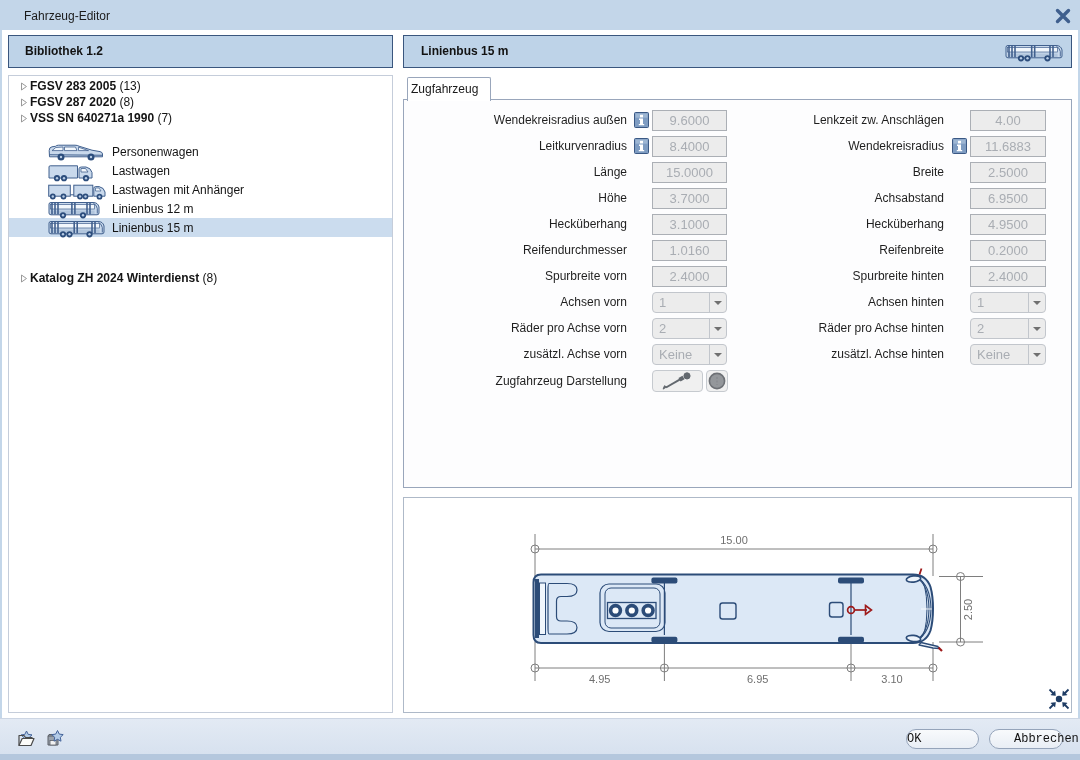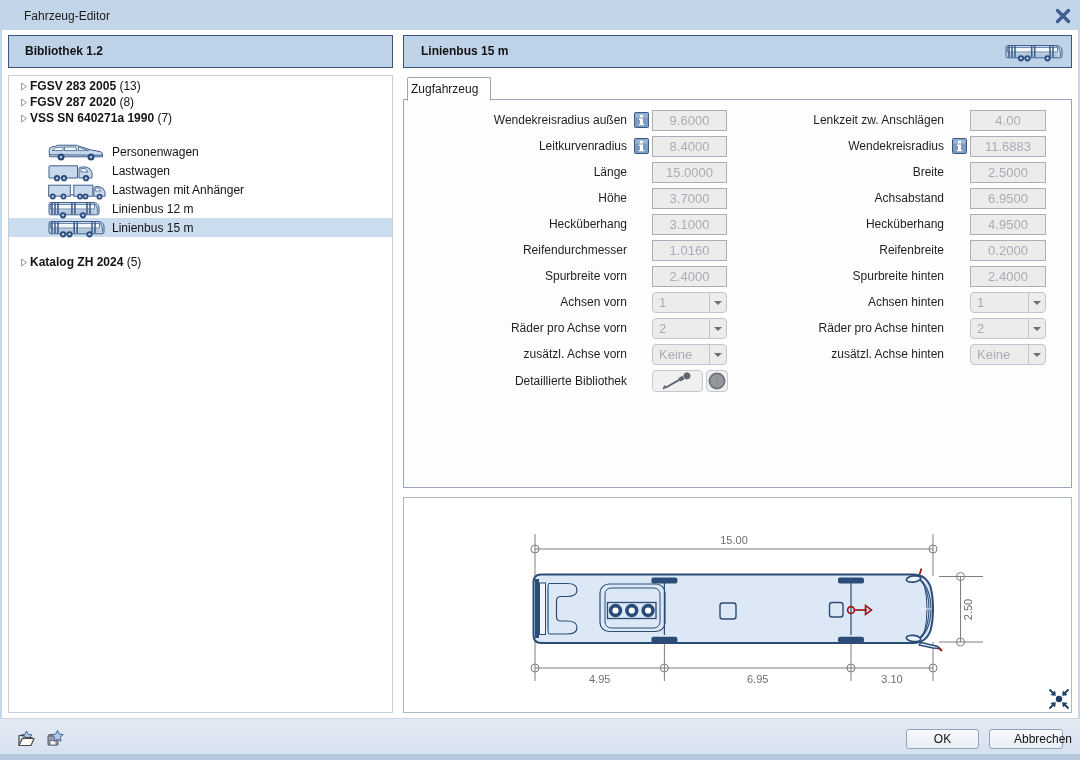--- a/index.html
+++ b/index.html
@@ -13,22 +13,22 @@
 .cmb{position:absolute;width:75px;height:21px;box-sizing:border-box;background:#ececec;
  border:1px solid #c2c6cc;border-radius:4px;color:#a9adb3;font-size:13px;line-height:19px;}
 .cmb .v{position:absolute;left:6px;top:0;}
 .cmb .sep{position:absolute;right:16px;top:0;bottom:0;width:1px;background:#c2c6cc;}
 .cmb .ar{position:absolute;right:4px;top:8px;width:0;height:0;border-left:4px solid transparent;
  border-right:4px solid transparent;border-top:4px solid #707070;}
 .trow{position:absolute;left:0;width:383px;font-size:12px;color:#141414;white-space:nowrap;}
 .tl{height:16px;line-height:16px;font-weight:bold;}
 .tc{height:19px;line-height:19px;}
 .cnt{font-weight:normal;}
-.btn{position:absolute;height:20px;box-sizing:border-box;border:1px solid #95a4ba;border-radius:3px;
- background:linear-gradient(#f8fafc,#e9eef5);font-size:12px;color:#111;text-align:center;line-height:18px;}
+.btn{position:absolute;height:20px;box-sizing:border-box;border:1px solid #95a4ba;border-radius:10px;
+ background:linear-gradient(#f8fafc,#e9eef5);font-size:12px;color:#111;line-height:18px;font-family:Liberation Mono, monospace;}
 </style></head><body>
 <div id="client"></div>
 <div class="abs" style="left:24px;top:9px;font-size:12px;color:#1b1b1b;">Fahrzeug-Editor</div>
 <svg class="abs" style="left:1055px;top:8px" width="16" height="16" viewBox="0 0 16 16">
  <path d="M2.5 2.5 L13.5 13.5 M13.5 2.5 L2.5 13.5" stroke="#3f5f8e" stroke-width="3.4" stroke-linecap="round"></path>
 </svg>
 <div class="phead" style="left:8px;top:35px;width:385px;"><span style="margin-left:16px">Bibliothek 1.2</span></div>
 <div class="abs" style="left:8px;top:75px;width:385px;height:638px;background:#fff;border:1px solid #c5cdda;box-sizing:border-box;padding-left:44px;">
 <div class="trow tl" style="top:1.5px"><svg style="position:absolute;left:11px;top:4px" width="8" height="9" viewBox="0 0 8 9">
         <path d="M1.5 1 L6.5 4.5 L1.5 8 Z" fill="#fdfdfd" stroke="#9a9a9a" stroke-width="1"></path>
@@ -108,23 +108,23 @@
         <path d="M29.2 2 L29.2 13.3" stroke="#41608e" stroke-width="1.6"></path>
         <path d="M44 2 L44 13.3" stroke="#41608e" stroke-width="1.6"></path>
         <path d="M47 2 L47 13.3" stroke="#41608e" stroke-width="1.6"></path>
         <circle cx="15" cy="14.3" r="3.1" fill="#2c4d7c"></circle>
         <circle cx="15" cy="14.3" r="1.2" fill="#b9cde6"></circle>
         <circle cx="21.5" cy="14.3" r="3.1" fill="#2c4d7c"></circle>
         <circle cx="21.5" cy="14.3" r="1.2" fill="#b9cde6"></circle>
         <circle cx="41.5" cy="14.3" r="3.1" fill="#2c4d7c"></circle>
         <circle cx="41.5" cy="14.3" r="1.2" fill="#b9cde6"></circle>
       </svg><span style="margin-left:103px">Linienbus 15 m</span></div>
-<div class="trow tl" style="top:178px"><svg style="position:absolute;left:11px;top:4px" width="8" height="9" viewBox="0 0 8 9">
+<div class="trow tl" style="top:194px"><svg style="position:absolute;left:11px;top:4px" width="8" height="9" viewBox="0 0 8 9">
         <path d="M1.5 1 L6.5 4.5 L1.5 8 Z" fill="#fdfdfd" stroke="#9a9a9a" stroke-width="1"></path>
-      </svg><span style="margin-left:21px">Katalog ZH 2024 <span class="cnt">(5)</span></span></div>
+      </svg><span style="margin-left:21px">Katalog ZH 2024 Winterdienst <span class="cnt">(8)</span></span></div>
 </div>
 <div class="phead" style="left:403px;top:35px;width:669px;"><span style="margin-left:17px">Linienbus 15 m</span>
 <svg style="position:absolute;left:601px;top:8px" width="59" height="19" viewBox="0 0 59 19">
       <path d="M1 3.2 Q1 1.5 3 1.5 L51 1.5 Q56 1.5 57 6 L57 12 Q57 13.8 55 13.8 L3 13.8 Q1 13.8 1 12 Z" fill="#c9d9ec" stroke="#41608e" stroke-width="1"></path>
       <rect x="2.6" y="3.4" width="50" height="4.6" fill="#f2f7fc" stroke="#41608e" stroke-width="0.7"></rect>
       <rect x="2.6" y="9.6" width="50" height="3.4" fill="#b2c6dd"></rect>
       <path d="M51.5 2.5 Q54.5 3.5 55.3 7.5 L55.3 12.5" stroke="#41608e" stroke-width="0.9" fill="none"></path>
       <path d="M4 2 L4 13.3" stroke="#41608e" stroke-width="1.6"></path>
       <path d="M7 2 L7 13.3" stroke="#41608e" stroke-width="1.6"></path>
       <path d="M10 2 L10 13.3" stroke="#41608e" stroke-width="1.6"></path>
@@ -178,21 +178,21 @@
     <span class="v">2</span>
     <span class="sep"></span>
     <span class="ar"></span>
   </div>
 <div class="lbl" style="left:420px;width:207px;top:347px">zusätzl. Achse vorn</div>
 <div class="cmb" style="left:652px;top:344px">
     <span class="v">Keine</span>
     <span class="sep"></span>
     <span class="ar"></span>
   </div>
-<div class="lbl" style="left:420px;width:207px;top:374px">Detaillierte Bibliothek</div>
+<div class="lbl" style="left:420px;width:207px;top:374px">Zugfahrzeug Darstellung</div>
 <div class="abs" style="left:652px;top:370px;width:51px;height:22px;box-sizing:border-box;border:1px solid #c6cacf;border-radius:4px;background:#f0f0f0;">
 <svg width="49" height="20" viewBox="0 0 49 20">
       <g stroke="#62686e" fill="#62686e">
 <path d="M13 16.5 L27.5 8.2" stroke-width="2" fill="none"></path>
 <path d="M26.5 8.8 L30.5 6.5" stroke-width="4.2" fill="none"></path>
 <circle cx="34" cy="4.9" r="3.1" stroke-width="1"></circle>
 <path d="M13.5 16 l-3.4 2.1 l1.4 -3.4 z" stroke-width="1"></path>
       </g>
     </svg></div>
 <div class="abs" style="left:706px;top:370px;width:22px;height:22px;box-sizing:border-box;border:1px solid #c6cacf;border-radius:4px;background:#f0f0f0;">

